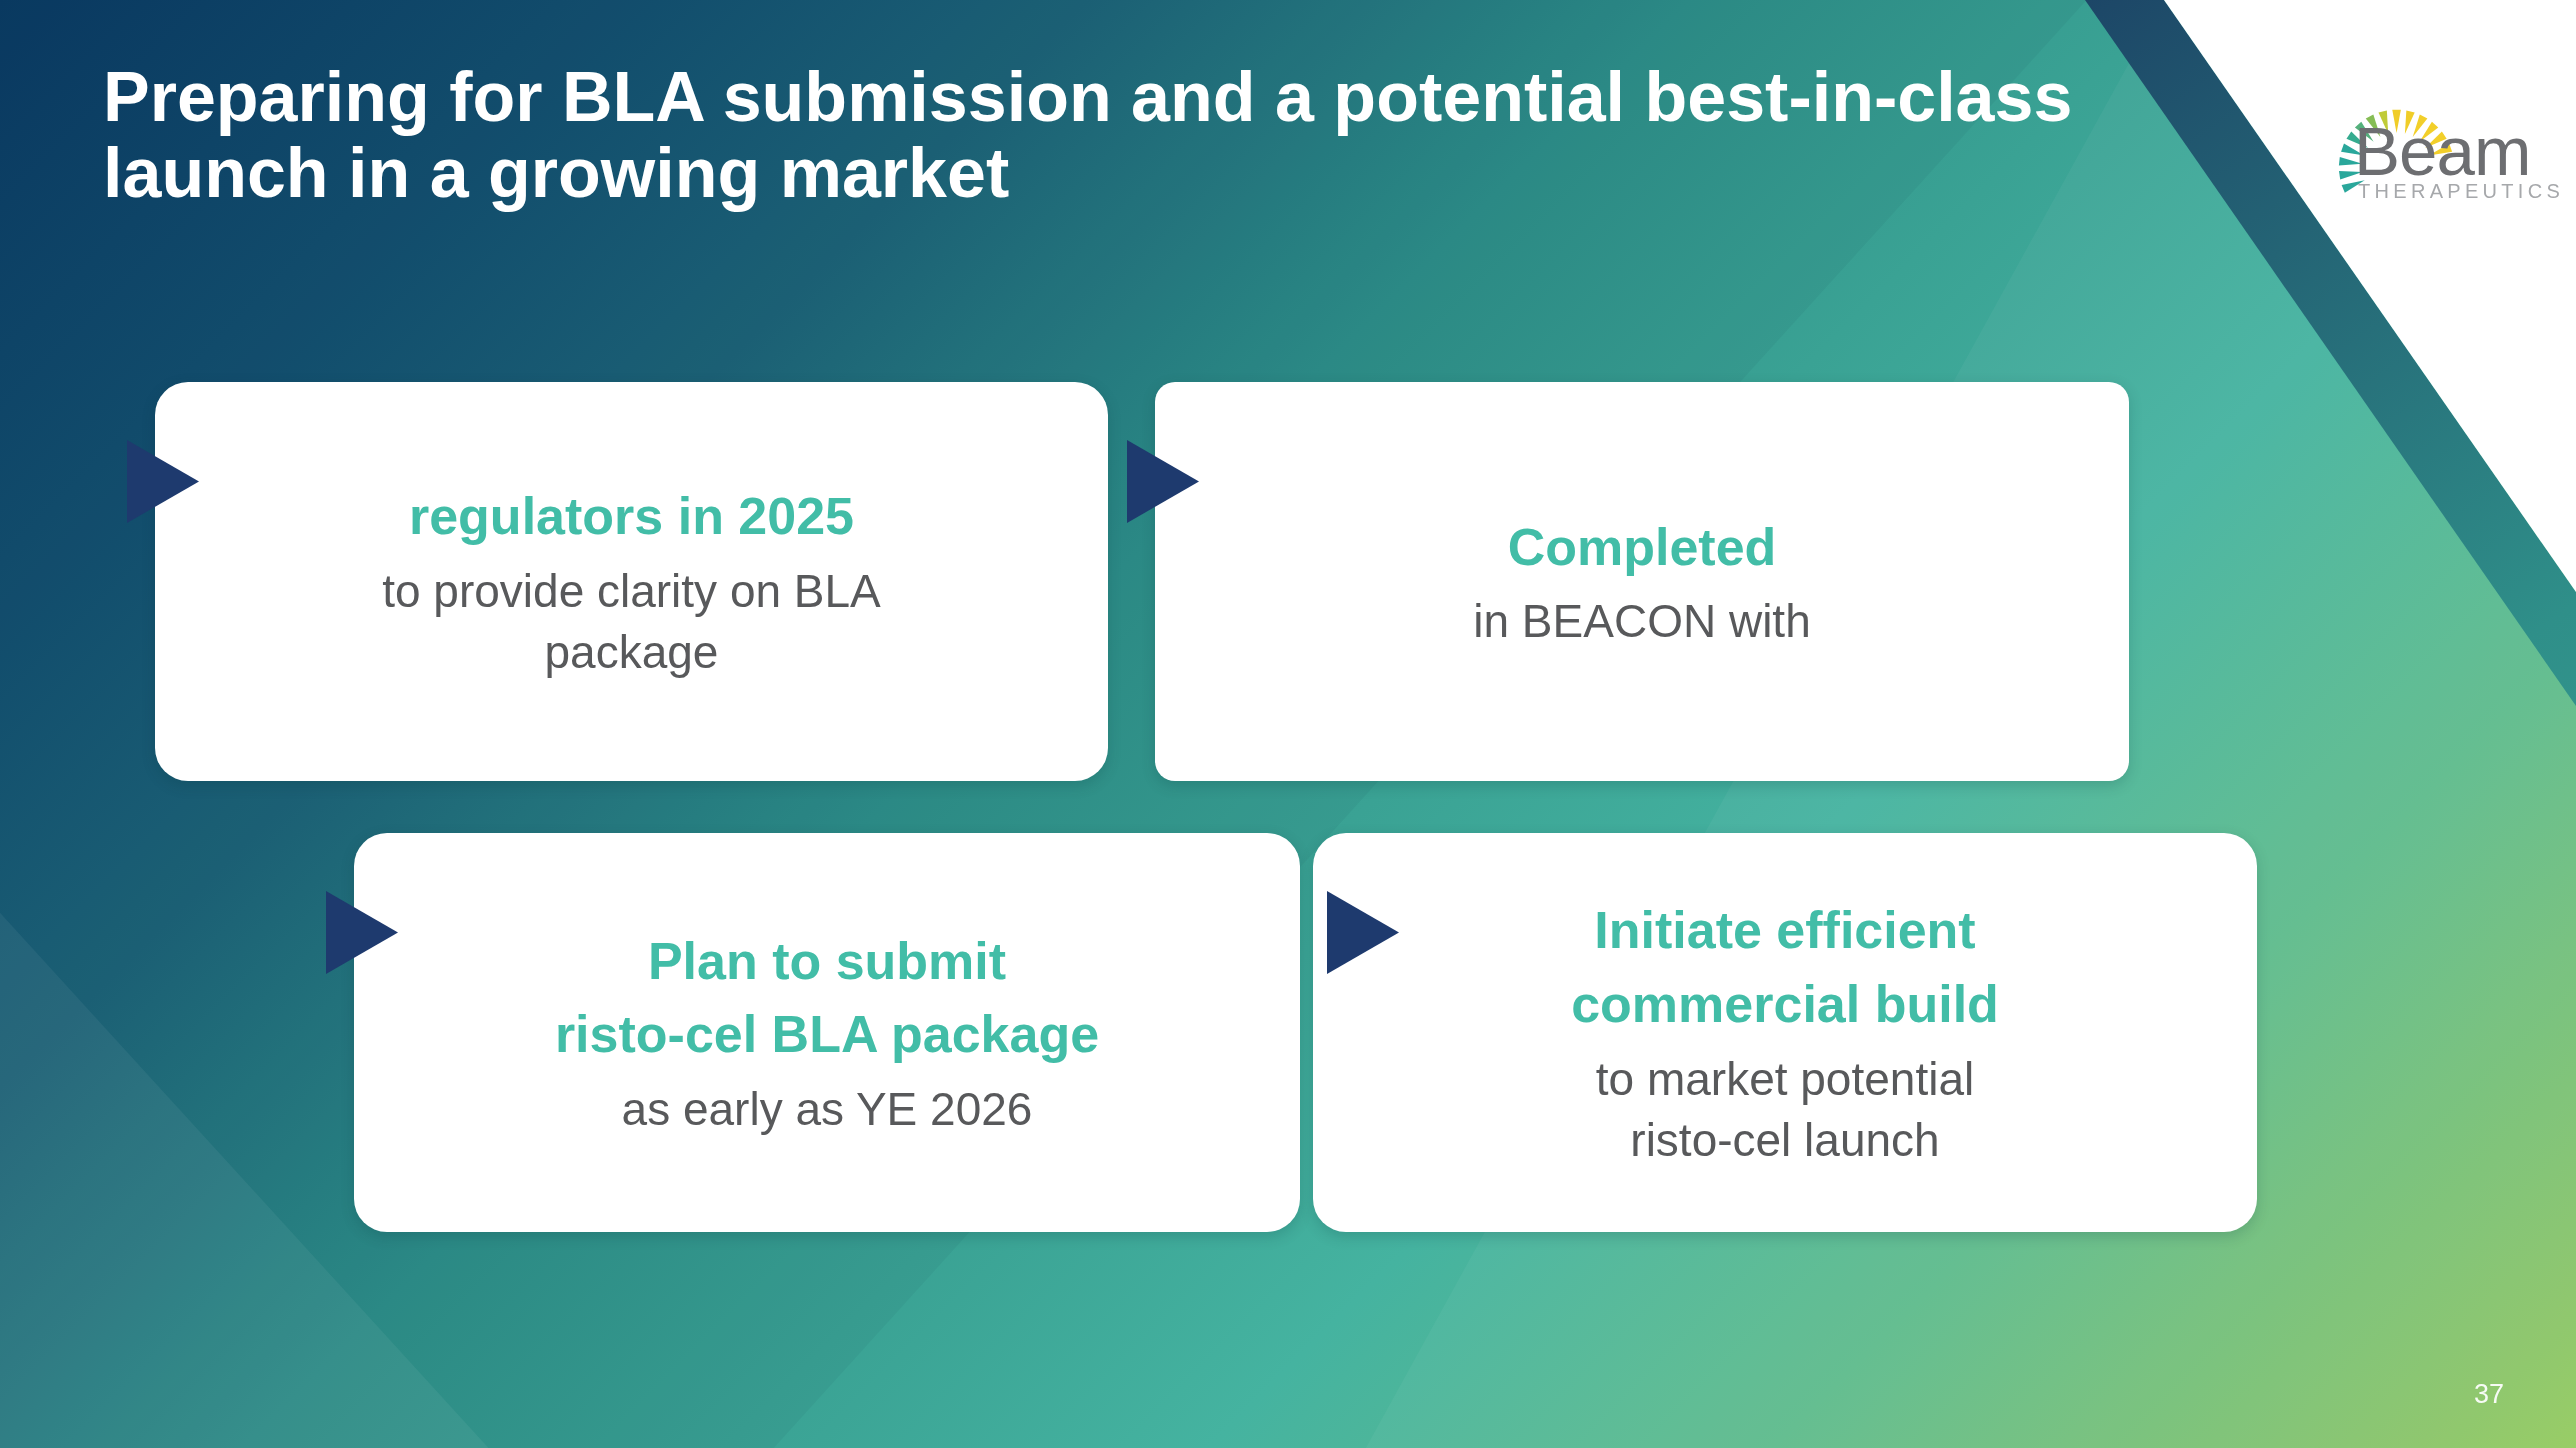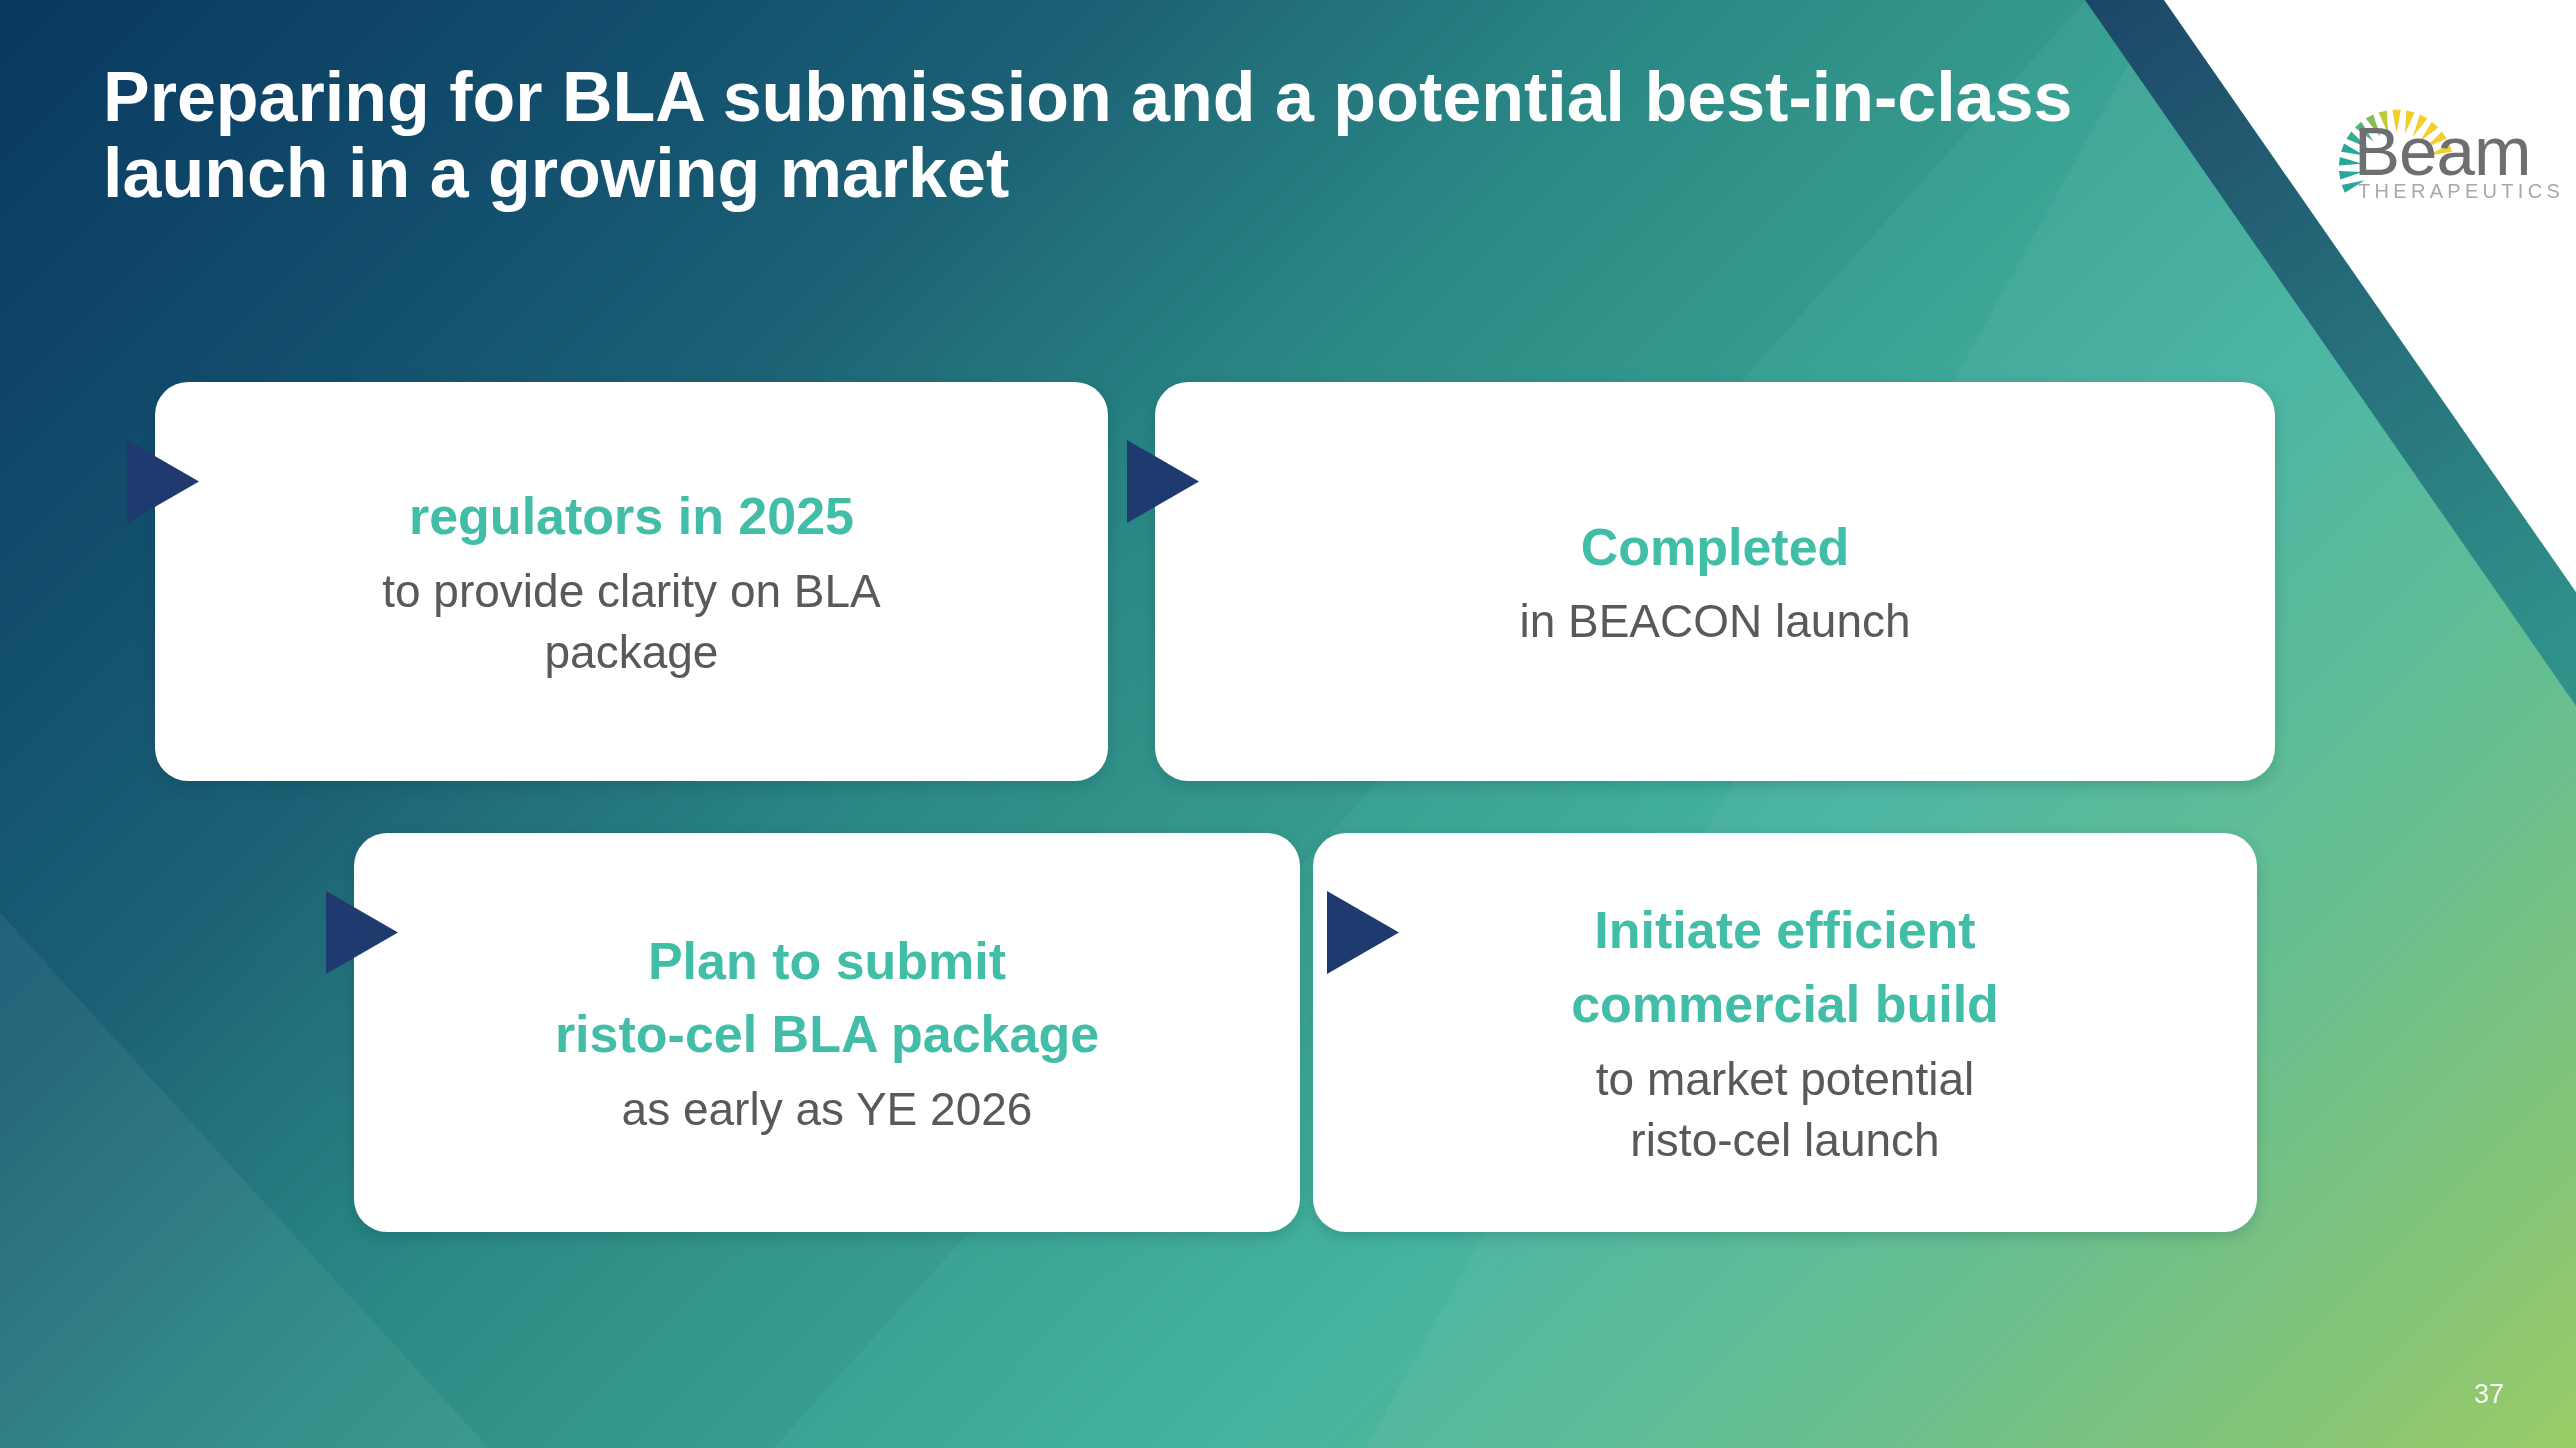--- a/index.html
+++ b/index.html
@@ -41,21 +41,21 @@
   .logo-sub{position:absolute;left:50px;top:96px;font-size:20px;color:#a6a8ab;
     letter-spacing:4.3px;font-weight:400;}
   
   .card{position:absolute;background:#ffffff;border-radius:33px;
     box-shadow:0 4.3px 13.7px rgba(8,50,56,0.18);
     display:flex;flex-direction:column;justify-content:center;align-items:center;
     text-align:center;}
   .card .heading{color:#42bda7;font-weight:bold;font-size:52px;line-height:1.42;}
   .card .body{color:#58595b;font-size:46px;line-height:1.33;margin-top:6.9px;}
   .card1{left:155px;top:382px;width:953px;height:399px;}
-  .card2{left:1155px;top:382px;width:1120px;height:399px;}
+  .card2{left:1155px;top:382px;width:974px;height:399px;border-radius:20px;}
   .card3{left:354px;top:833px;width:946px;height:399px;text-align:center;}
   .card4{left:1313px;top:833px;width:944px;height:399px;}
   
   .arrow{position:absolute;width:72px;height:83px;background:#1e3a6e;
     clip-path:polygon(0 0, 100% 50%, 0 100%);z-index:5;}
   .arrow.a1{left:127px;top:440px;}
   .arrow.a2{left:1127px;top:440px;}
   .arrow.a3{left:326px;top:891px;}
   .arrow.a4{left:1327px;top:891px;}
   
@@ -112,21 +112,21 @@
       <div>to provide clarity on BLA</div>
       <div>package</div>
     </div>
   </section>
 
   <section class="card card2">
     <div class="heading">
       <div>Completed</div>
     </div>
     <div class="body">
-      <div>in BEACON launch</div>
+      <div>in BEACON with</div>
       <div></div>
     </div>
   </section>
 
   <section class="card card3">
     <div class="heading">
       <div>Plan to submit</div>
       <div>risto-cel BLA package</div>
     </div>
     <div class="body">

